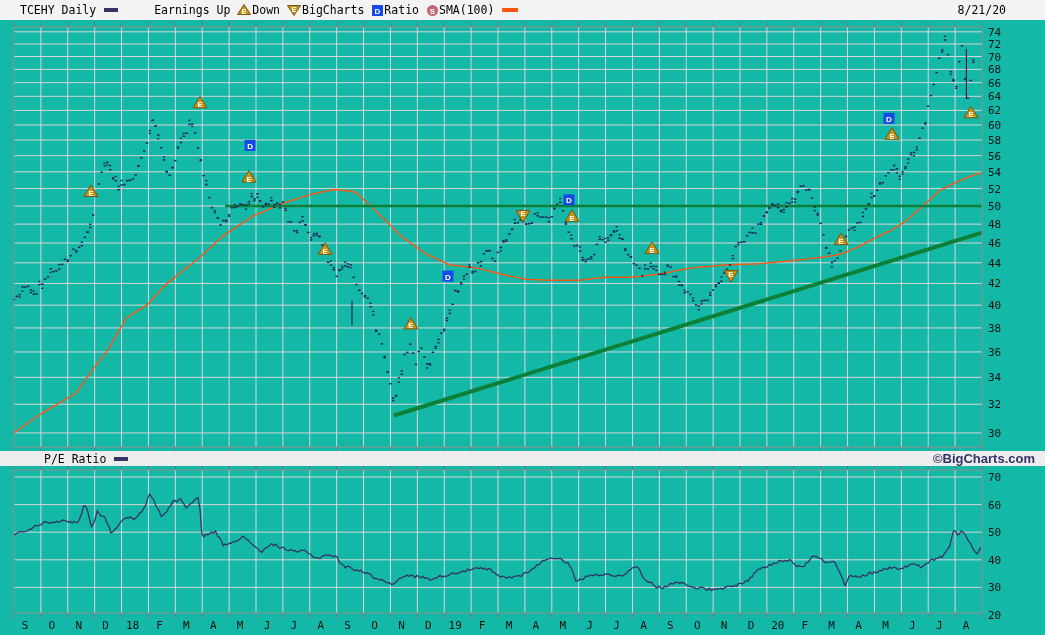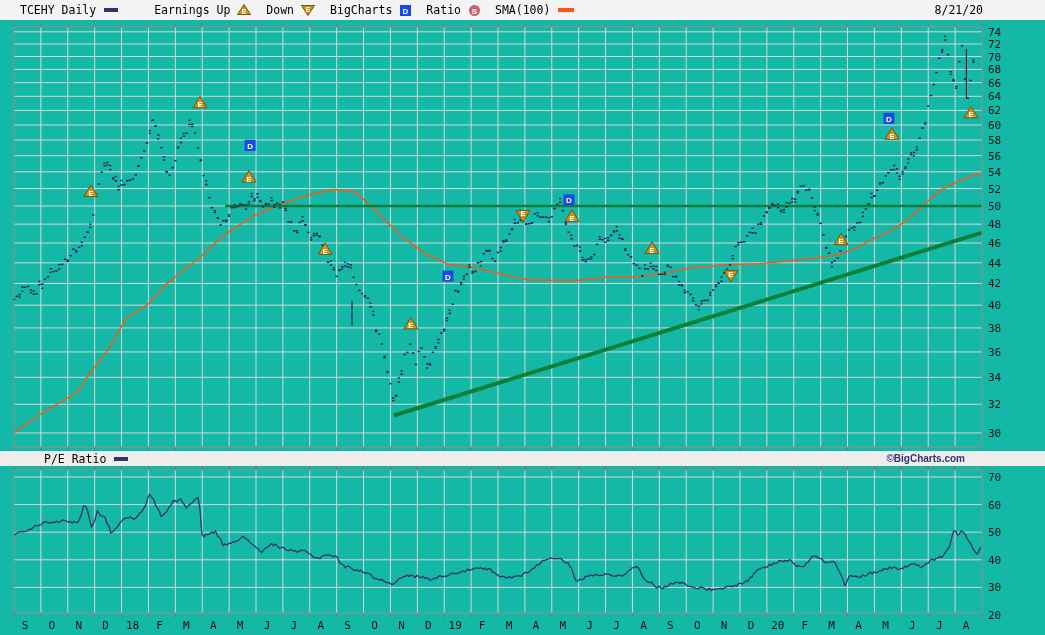--- a/index.html
+++ b/index.html
@@ -6,27 +6,27 @@
   .page{position:relative;width:1045px;height:635px;background:#14b8a6;overflow:hidden;
         font-family:"DejaVu Sans Mono","Liberation Mono",monospace;}
   .topbar{position:absolute;left:0;top:0;width:1045px;height:20px;background:#f3f3f3;
           display:flex;align-items:center;font-size:11.5px;color:#000;}
   .pebar{position:absolute;left:0;top:451px;width:1045px;height:15px;background:#ededed;
          display:flex;align-items:center;font-size:11.5px;color:#000;padding-left:24px;}
   .lbl{white-space:pre;}
   .swatch{display:inline-block;width:14px;height:4px;background:#333366;}
   .swatch.orange{width:16px;background:#ff5511;}
   .mk{display:inline-block;vertical-align:middle;}
-  .date{position:absolute;right:62px;top:3px;font-size:11.5px;color:#000;}
-  .copyright{margin-left:auto;margin-right:104px;font-family:"Liberation Sans",sans-serif;
-             font-weight:bold;font-size:10px;color:#333366;}
+  .date{position:absolute;right:39px;top:3px;font-size:11.5px;color:#000;}
+  .copyright{margin-left:auto;margin-right:34px;font-family:"Liberation Sans",sans-serif;
+             font-weight:bold;font-size:13px;color:#333366;}
   svg.chart{position:absolute;left:0;top:0;}
   svg text{font-family:"DejaVu Sans Mono","Liberation Mono",monospace;font-size:11px;fill:#111;}
   .ml20{margin-left:20px}.ml8{margin-left:8px}.ml22{margin-left:36px}.ml6{margin-left:6px}
-  .ml14{margin-left:14px}.ml7{margin-left:7px}
+  .ml14{}.ml7{margin-left:7px}
 </style>
 </head>
 <body>
 
 <div class="page">
 
   <div class="topbar">
     <span class="lbl ml20">TCEHY Daily</span>
     <span class="swatch ml8"></span>
     <span class="lbl ml22">Earnings Up</span>

